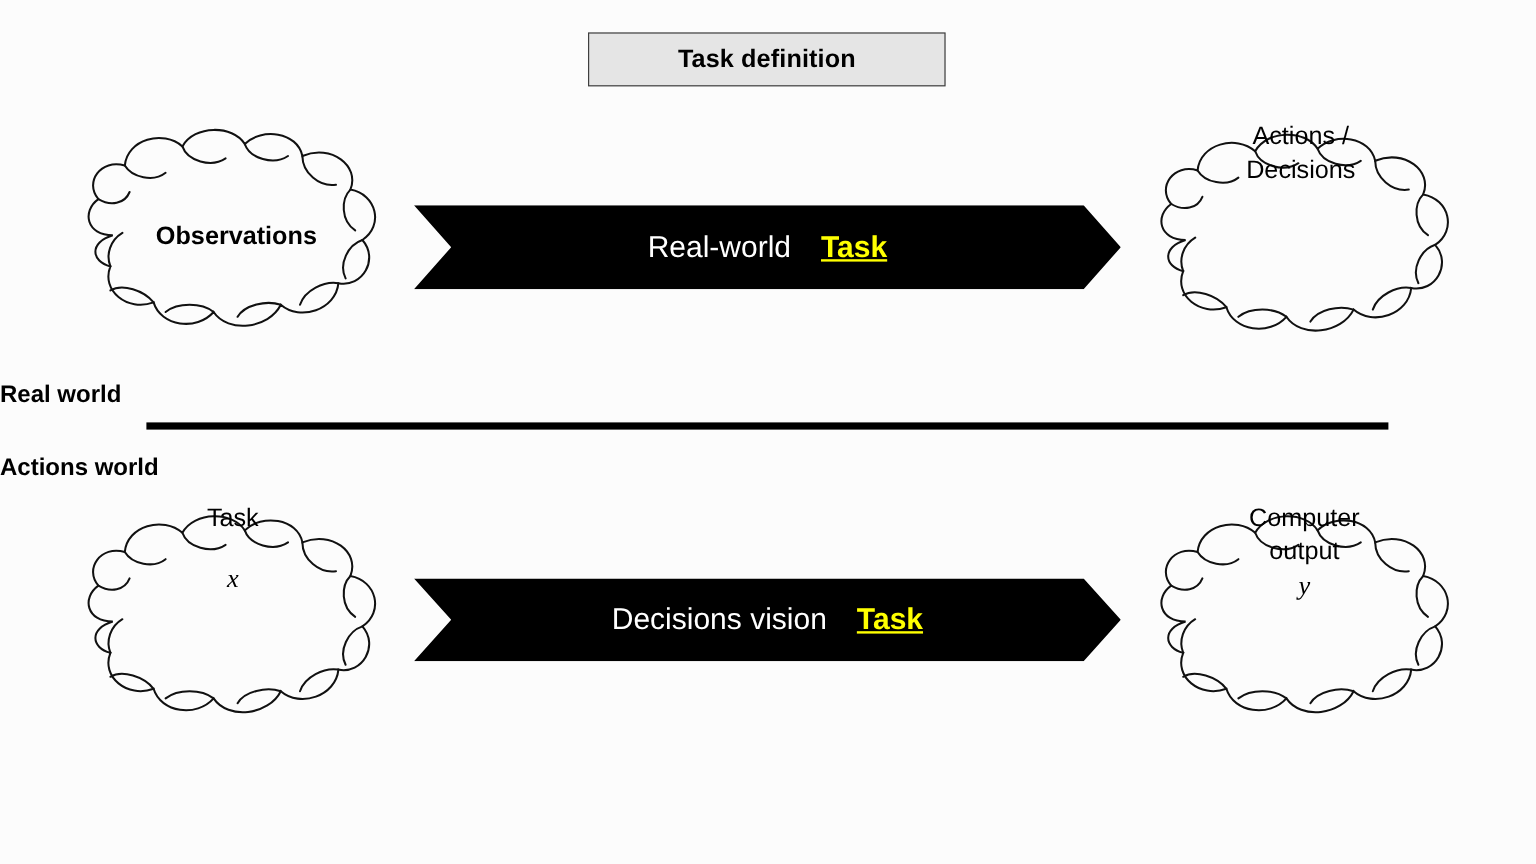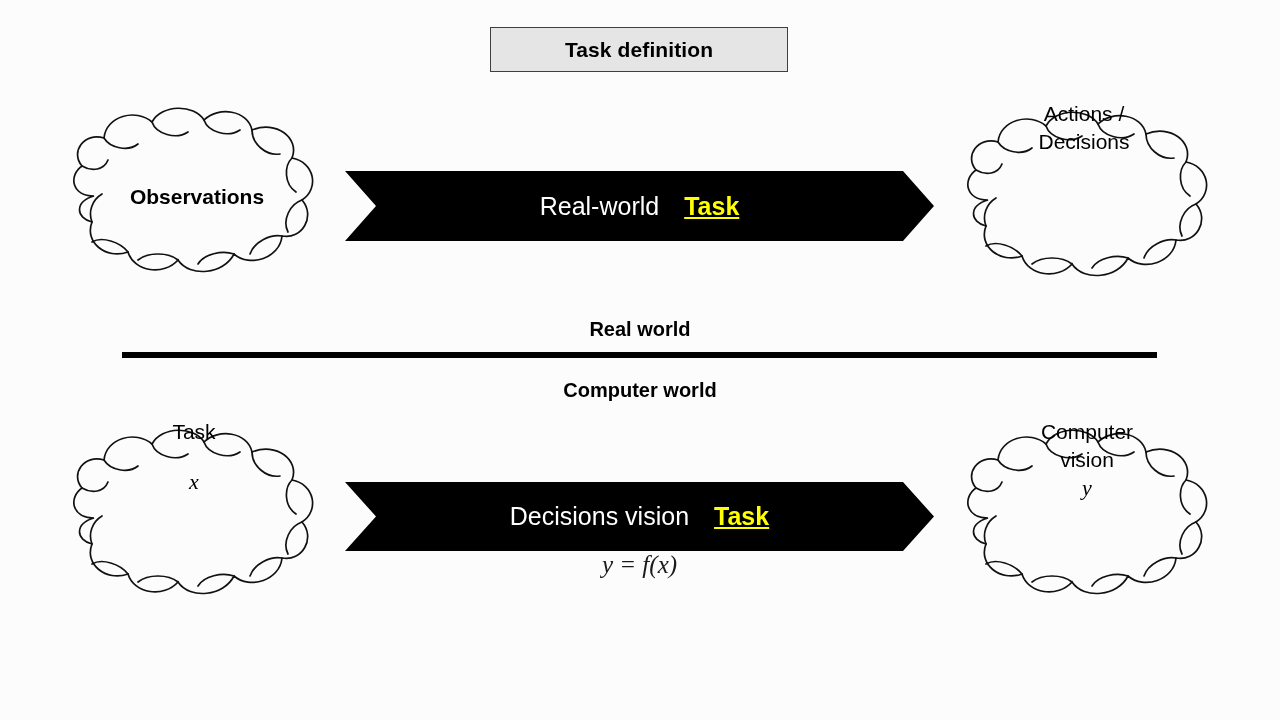--- a/index.html
+++ b/index.html
@@ -126,21 +126,20 @@
     left: 122px;
     top: 352px;
     width: 1035px;
     height: 6px;
     background: #000000;
   }
   .world-label {
     position: absolute;
     width: 1280px;
     left: 0;
-    text-align: center;
     font-size: 20px;
     font-weight: bold;
     color: #000000;
   }
   #label-real-world    { top: 318px; }
   #label-machine-world { top: 379px; }
 </style>
 </head>
 <body>
 
@@ -287,21 +286,21 @@
         <path d="M244 104 C232 108 224 124 230 136" fill="none"></path>
         <path d="M224 140 C212 138 196 146 192 158" fill="none"></path>
         <path d="M176 158 C164 154 146 158 140 168" fill="none"></path>
         <path d="M120 164 C110 156 90 156 80 164" fill="none"></path>
         <path d="M70 156 C62 146 44 140 34 146" fill="none"></path>
         <path d="M34 126 C30 116 34 104 44 98" fill="none"></path>
       </g>
     </svg>
     <div class="cloud-label">
       <span class="ln">Computer</span>
-      <span class="ln">vision</span>
+      <span class="ln">output</span>
       <span class="ln mathvar">y</span>
     </div>
   </div>
 
   <div class="chevron" id="chevron-real">
     <svg width="589" height="70" viewBox="0 0 589 70" xmlns="http://www.w3.org/2000/svg">
       <polygon points="0,0 558,0 589,35 558,70 0,70 31,35" fill="#000000"></polygon>
     </svg>
     <div class="chevron-label">
       <span>Real-world</span>
@@ -312,19 +311,18 @@
   <div class="chevron" id="chevron-cv">
     <svg width="589" height="69" viewBox="0 0 589 69" xmlns="http://www.w3.org/2000/svg">
       <polygon points="0,0 558,0 589,34.5 558,69 0,69 31,34.5" fill="#000000"></polygon>
     </svg>
     <div class="chevron-label">
       <span>Decisions vision</span>
       <span class="hl" style="color:#ffff00">Task</span>
     </div>
   </div>
 
-  <div id="formula">y = f(x)</div>
 
   <div class="world-label" id="label-real-world">Real world</div>
   <div id="divider-line"></div>
-  <div class="world-label" id="label-machine-world">Computer world</div>
+  <div class="world-label" id="label-machine-world">Actions world</div>
 
 </div>
 
 </body></html>

